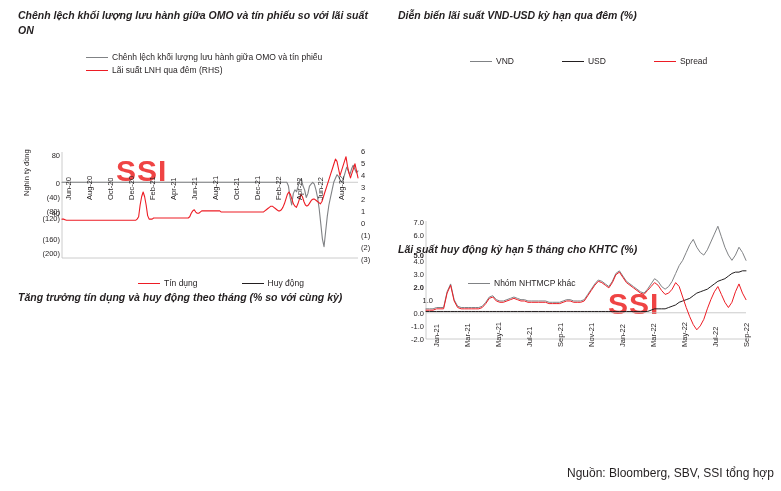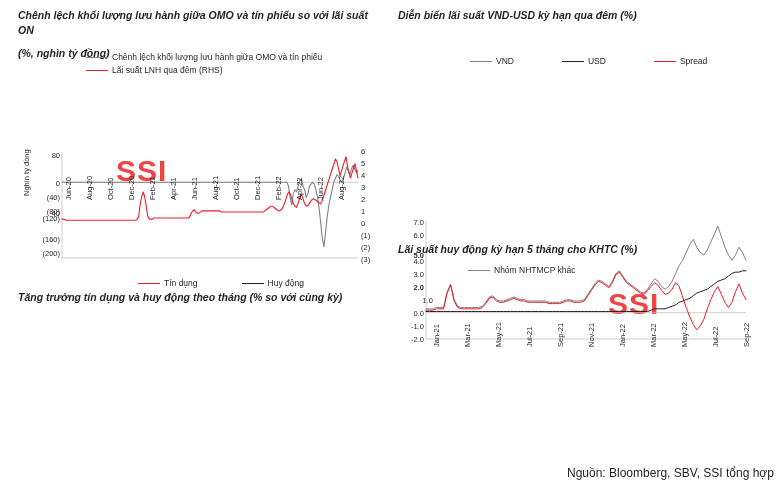--- a/index.html
+++ b/index.html
@@ -75,21 +75,20 @@
     font-size:12px;
     color:#231f20;
   }
   svg{display:block;}
 </style>
 </head>
 <body>
 
 <div class="panel" style="left:18px;top:8px;width:360px;">
   <div class="p-title">Chênh lệch khối lượng lưu hành giữa OMO và tín phiếu so với lãi suất ON</div>
-  <div class="p-sub" style="margin-top:9px;">(%, nghìn tỷ đồng)</div>
 </div>
 
 <div class="panel legend wrapcol" style="left:86px;top:52px;">
   <div class="lg-item">
     <span class="lg-line" style="border-top-color:#808285;"></span>
     <span>Chênh lệch khối lượng lưu hành giữa OMO và tín phiếu</span>
   </div>
   <div class="lg-item">
     <span class="lg-line" style="border-top-color:#ed1c24;"></span>
     <span>Lãi suất LNH qua đêm (RHS)</span>
@@ -212,19 +211,19 @@
     <span class="lg-line" style="border-top-color:#231f20;"></span>
     <span>Huy động</span>
   </div>
 </div>
 
 <div class="panel" style="left:398px;top:242px;width:370px;">
   <div class="p-title">Lãi suất huy động kỳ hạn 5 tháng cho KHTC (%)</div>
 </div>
 
 <div class="panel legend wrapcol" style="left:468px;top:262px;">
-  <div class="lg-item" style="margin-top:3px;">
+  <div class="lg-item" style="margin-top:16px;">
     <span class="lg-line" style="border-top-color:#808285;"></span>
     <span>Nhóm NHTMCP khác</span>
   </div>
 </div>
 
 <div class="src" style="left:567px;top:466px;">Nguồn: Bloomberg, SBV, SSI tổng hợp</div>
 
 </body></html>

